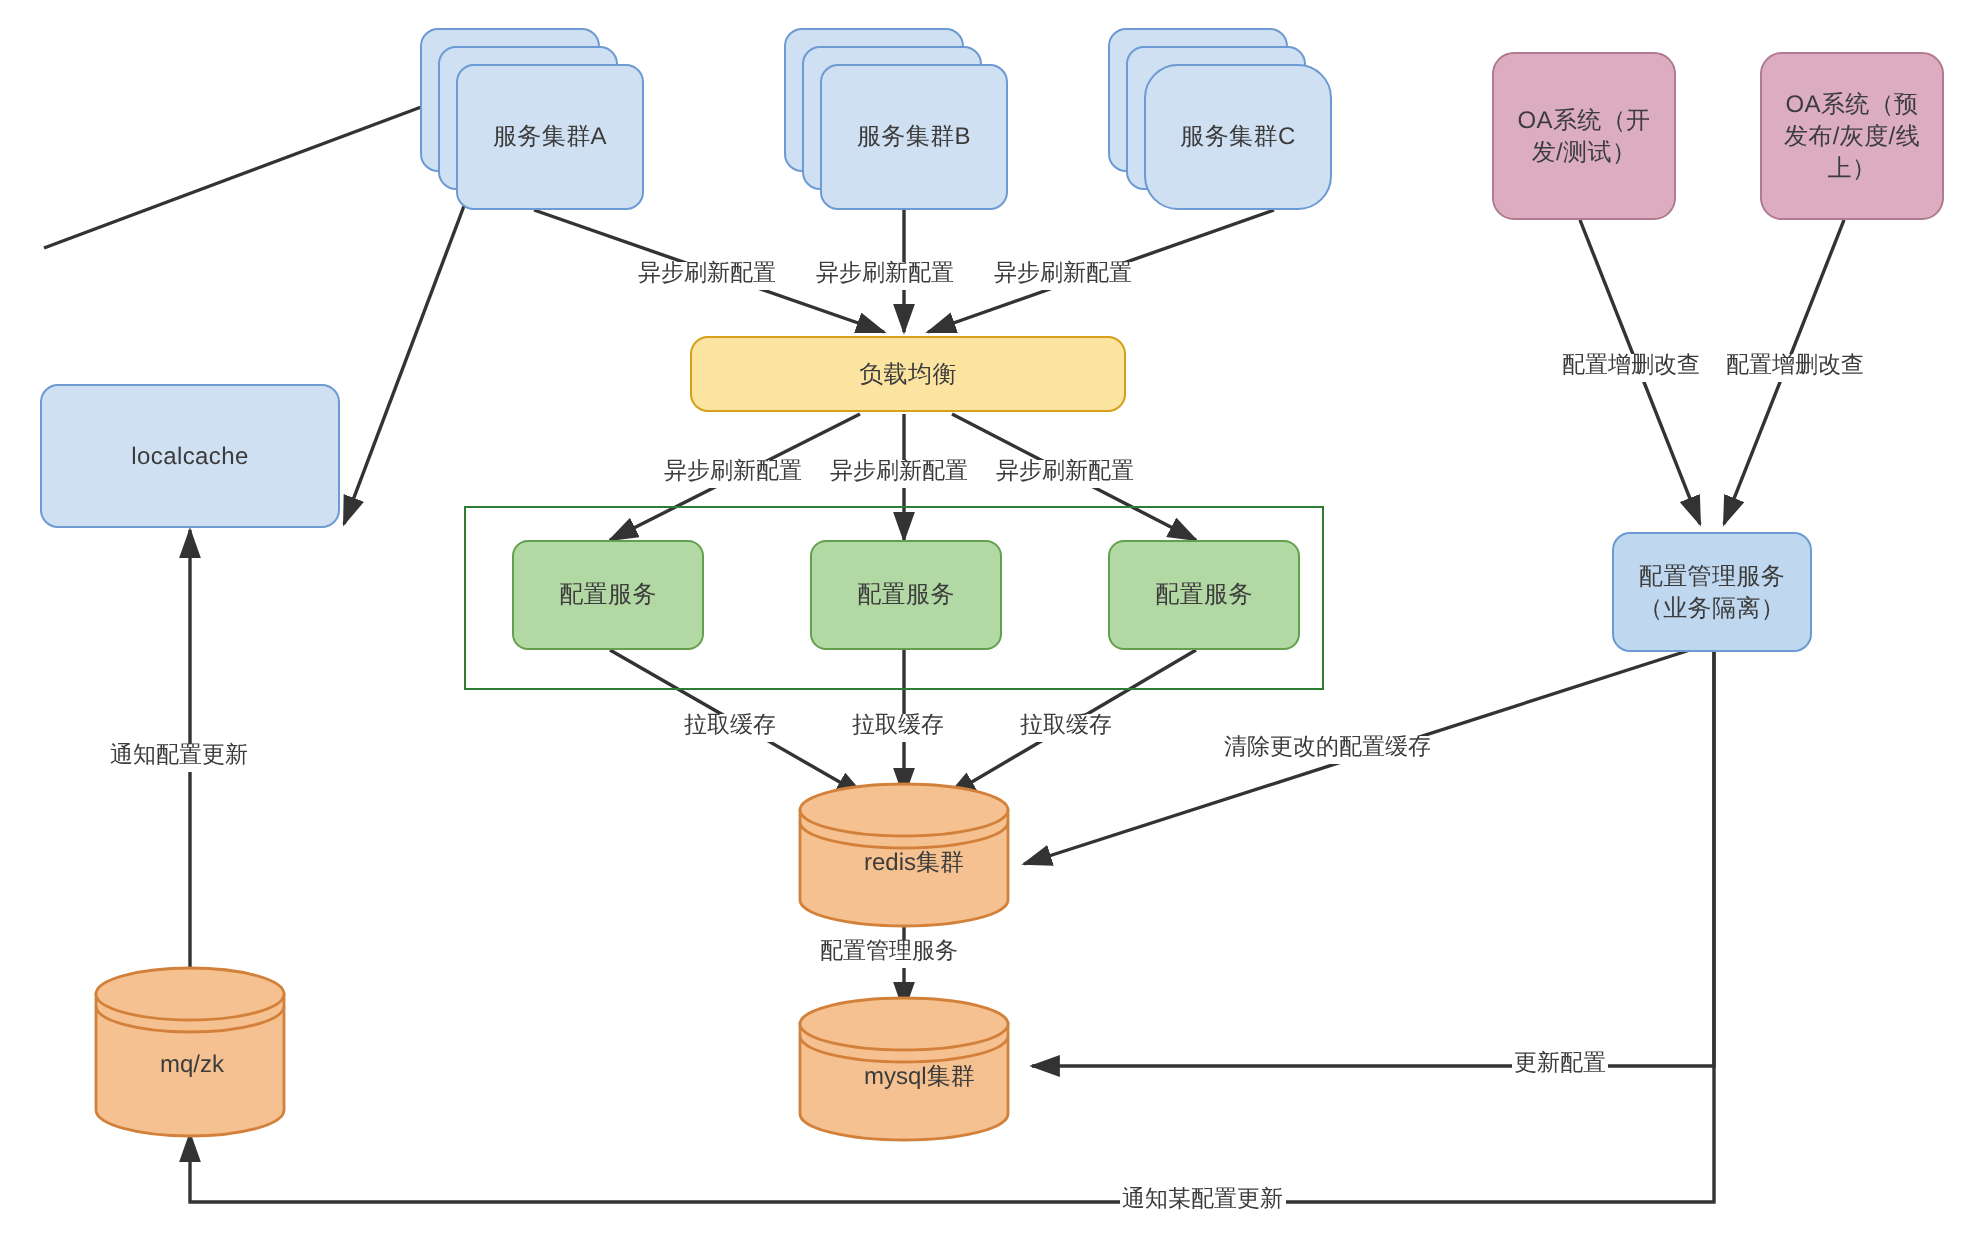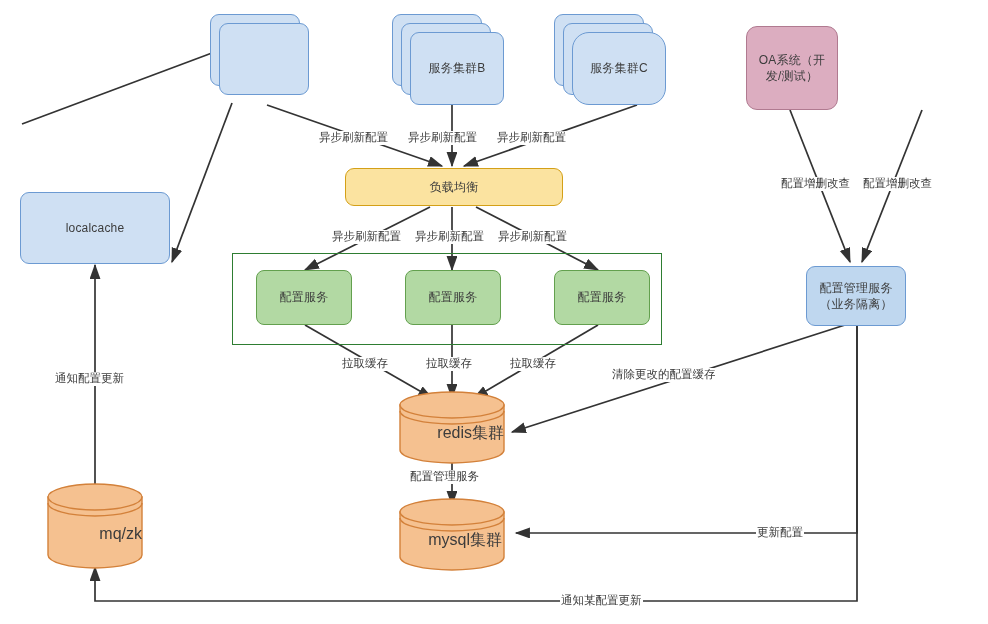--- a/index.html
+++ b/index.html
@@ -75,24 +75,25 @@
     position: absolute;
     font-size: 11.5px;
     color: #3c3c3c;
     background: #ffffff;
     white-space: nowrap;
     padding: 0 1px;
     line-height: 1.2;
   }
   .cyl-label {
     position: absolute;
-    font-size: 16px;
+    font-size: 12px;
     color: #3c3c3c;
     white-space: nowrap;
-    text-align: right;
+    text-align: left;
+    padding-left: 32px;
   }
   .stack-shadow {
     position: absolute;
     background: #cfe0f3;
     border: 1.3px solid #6c9ad2;
     border-radius: 9px;
     box-sizing: border-box;
   }
 </style>
 </head>
@@ -134,35 +135,41 @@
       <path d="M 845,325 L 512,432"></path>
 
       <path d="M 857,325 L 857,533 L 516,533"></path>
 
       <path d="M 857,325 L 857,601 L 95,601 L 95,567"></path>
     </g>
   </svg>
 
   <div class="stack-shadow" style="left:210px; top:14px; width:90px; height:72px;"></div>
   <div class="stack-shadow" style="left:219px; top:23px; width:90px; height:72px;"></div>
+  <div class="node blue-box" style="left:228px; top:32px; width:94px; height:73px;">
+    <span>服务集群A</span>
+  </div>
 
   <div class="stack-shadow" style="left:392px; top:14px; width:90px; height:72px;"></div>
   <div class="stack-shadow" style="left:401px; top:23px; width:90px; height:72px;"></div>
   <div class="node blue-box" style="left:410px; top:32px; width:94px; height:73px;">
     <span>服务集群B</span>
   </div>
 
   <div class="stack-shadow" style="left:554px; top:14px; width:90px; height:72px;"></div>
   <div class="stack-shadow" style="left:563px; top:23px; width:90px; height:72px;"></div>
   <div class="node blue-box" style="left:572px; top:32px; width:94px; height:73px;border-radius:17px;">
     <span>服务集群C</span>
   </div>
 
   <div class="node pink-box" style="left:746px; top:26px; width:92px; height:84px; padding:0 6px;">
     <span>OA系统（开发/测试）</span>
+  </div>
+  <div class="node pink-box" style="left:880px; top:26px; width:92px; height:84px; padding:0 6px;">
+    <span>OA系统（预发布/灰度/线上）</span>
   </div>
 
   <div class="node blue-box" style="left:20px; top:192px; width:150px; height:72px;">
     <span>localcache</span>
   </div>
 
   <div class="node yellow-box" style="left:345px; top:168px; width:218px; height:38px;">
     <span>负载均衡</span>
   </div>
 

